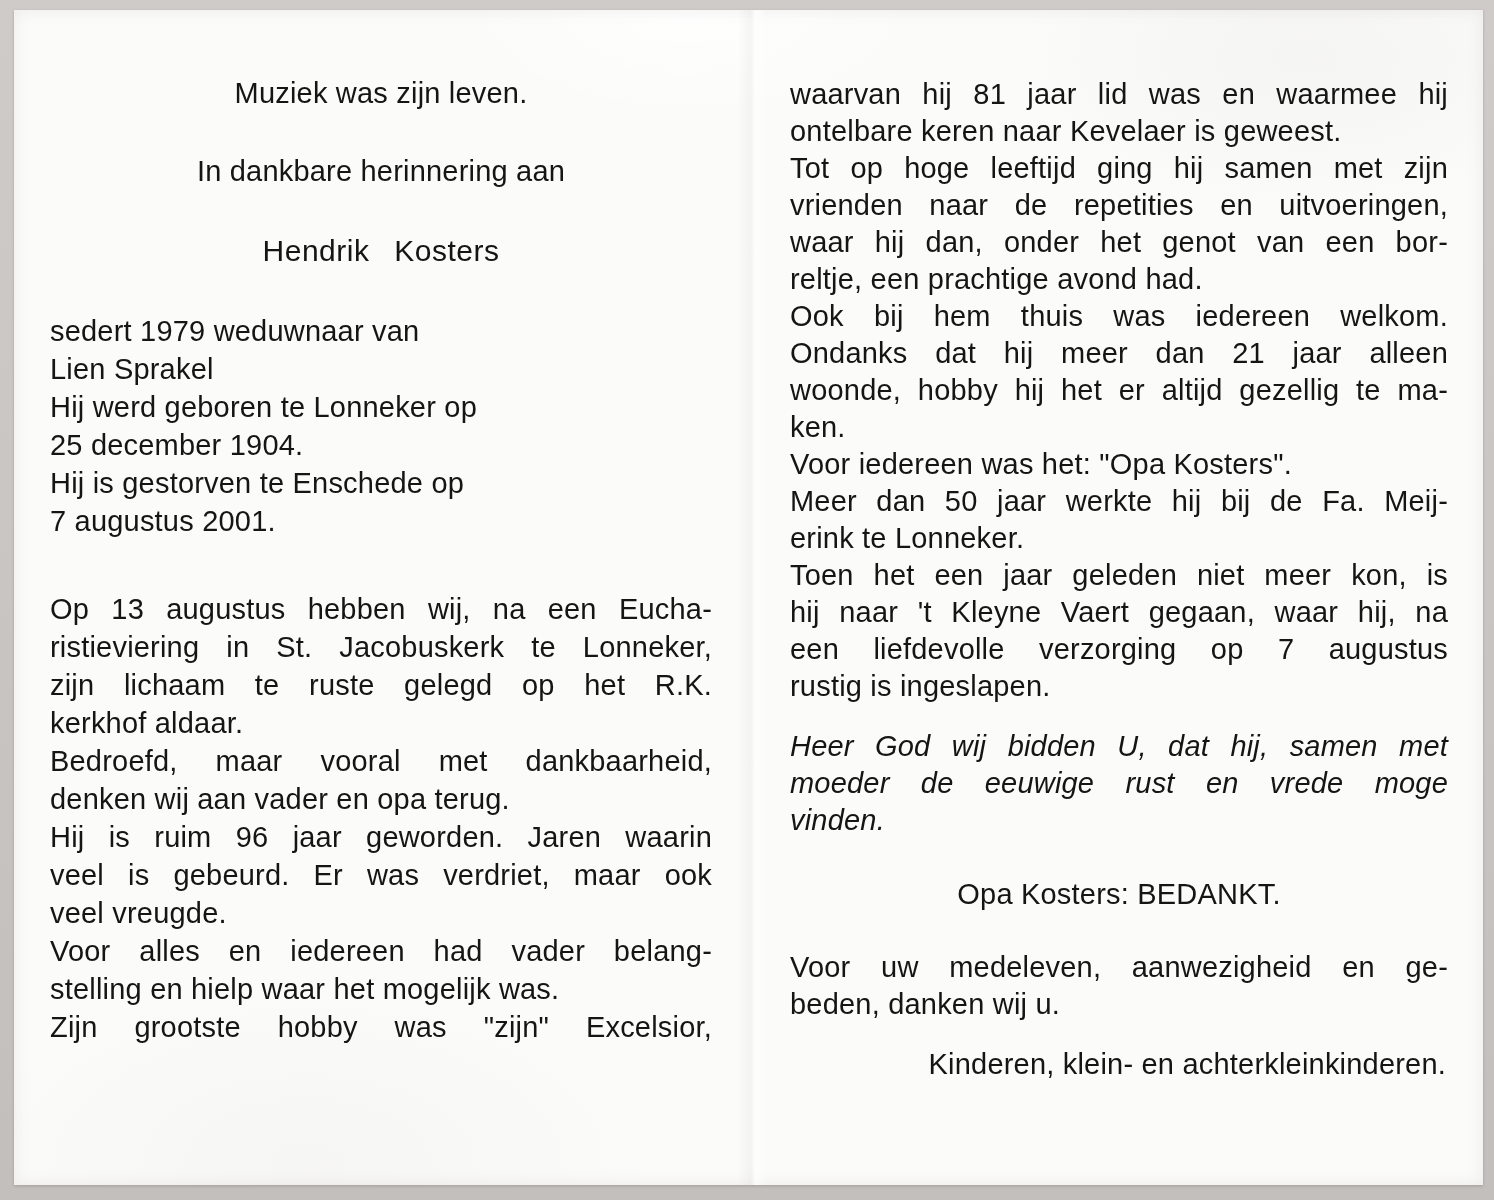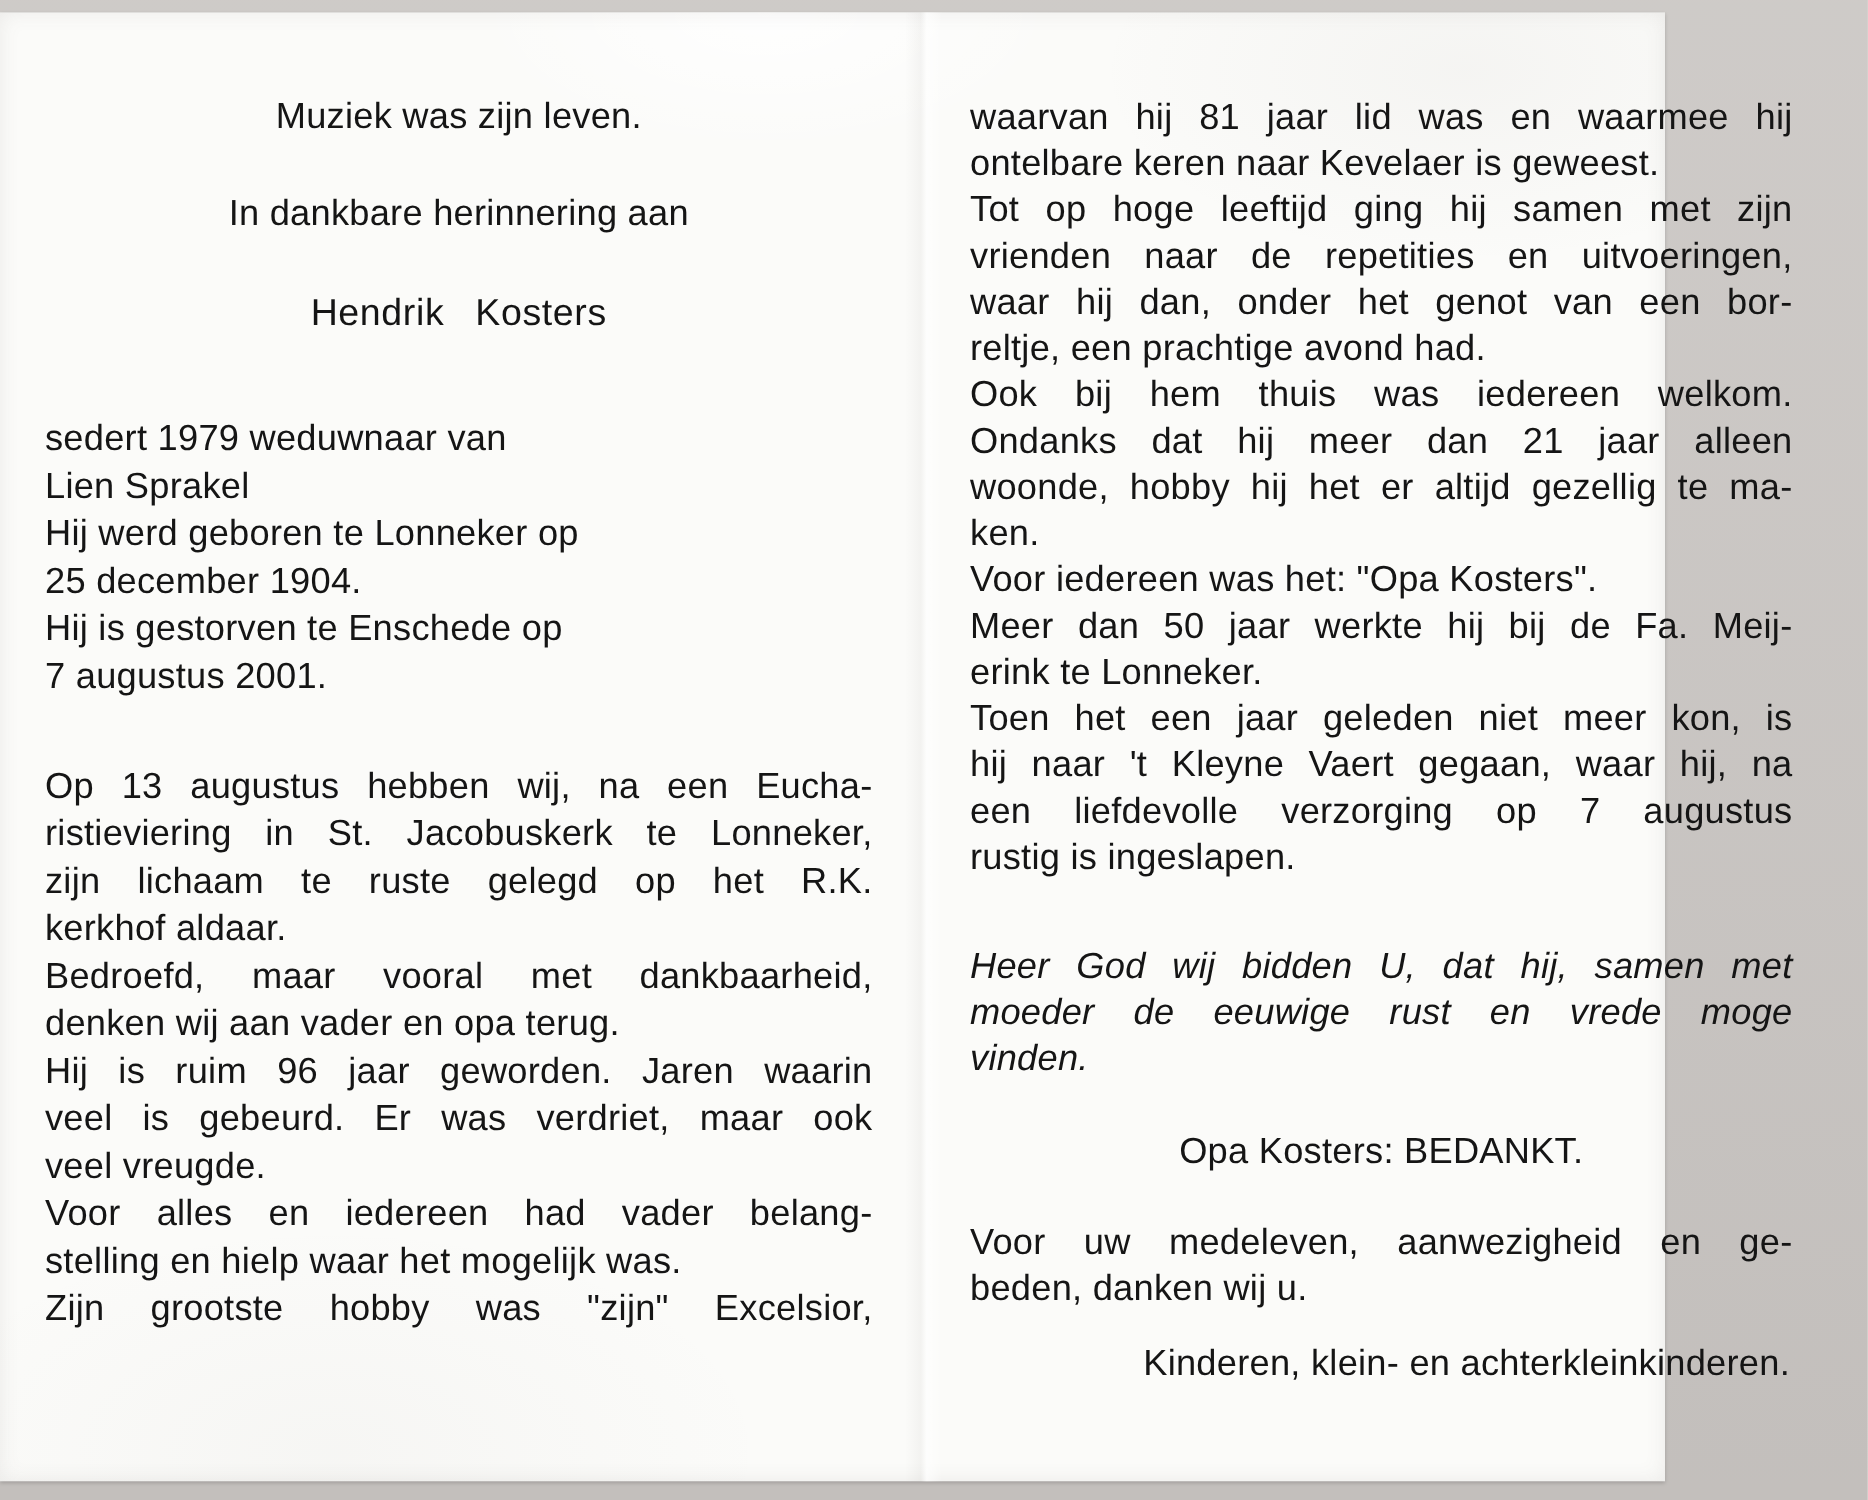--- a/index.html
+++ b/index.html
@@ -14,23 +14,23 @@
   .scan-bg {
     position: relative;
     width: 1494px;
     height: 1200px;
     background:
       linear-gradient(180deg, rgba(255,255,255,0.10), rgba(0,0,0,0.03)),
       var(--scanner_bg, #c9c5c2);
   }
   .card {
     position: absolute;
-    left: 0;
+    left: 14px;
     top: 10px;
-    width: 1332px;
+    width: 1469px;
     height: 1175px;
     background:
       radial-gradient(ellipse 340px 160px at 46% 0%, rgba(255,255,255,0.9), rgba(255,255,255,0) 70%),
       radial-gradient(ellipse 420px 220px at 88% 4%, rgba(128,122,116,0.05), rgba(128,122,116,0) 70%),
       radial-gradient(ellipse 500px 260px at 20% 98%, rgba(128,122,116,0.04), rgba(128,122,116,0) 70%),
       var(--paper, #fbfbf9);
     box-shadow: inset 0 0 16px rgba(95,90,84,0.10), 0 1px 3px rgba(0,0,0,0.18);
     text-decoration: underline;
   }
   .fold {
@@ -63,27 +63,27 @@
 
   .motto   { margin-top: 64px; }
   .intro   { margin-top: 40px; }
   .name    {
     margin-top: 36px;
     font-size: 30px;
     line-height: 50px;
     word-spacing: 16px;
     letter-spacing: 0.5px;
   }
-  .vitals  { margin-top: 56px; }
+  .vitals  { margin-top: 36px; }
   .burial  { margin-top: 50px; }
   .memory  { }
 
   .story     { margin-top: 66px; }
   .prayer    {
-    margin-top: 50px;
+    margin-top: 23px;
     font-style: italic;
   }
   .thanks    { margin-top: 37px; }
   .gratitude { margin-top: 36px; }
   .signature {
     margin-top: 23px;
     text-align: right;
     padding-right: 2px;
   }
 </style>

